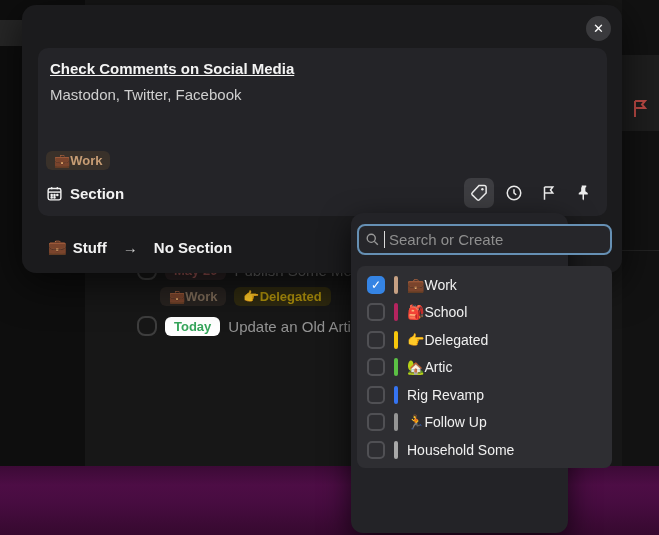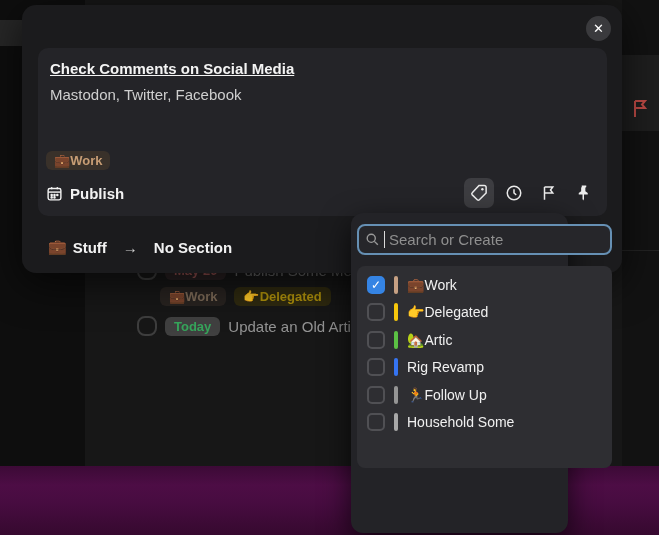--- a/index.html
+++ b/index.html
@@ -16,21 +16,21 @@
   .bg-main { left:85px; top:0; width:537px; height:466px; background:#171717; z-index:0; }
   .bg-right { left:622px; top:0; width:37px; height:466px; background:#121212; z-index:1; }
   .bg-right-band { left:622px; top:55px; width:37px; height:76px; background:#1e1e1e; z-index:1; }
   .bg-right-line { left:622px; top:250px; width:37px; height:1px; background:#232323; z-index:1; }
   .bg-flag { left:632px; top:99px; z-index:2; }
 
   .bg-row { z-index:2; display:flex; align-items:center; gap:8px; }
   .bg-check { width:20px; height:20px; border:2px solid #3e3e3e; border-radius:8px; background:transparent; }
   .bg-chip { padding:2px 9px; border-radius:6px; font-size:13px; font-weight:bold; }
   .chip-may { background:#292122; color:#94504f; }
-  .chip-today { background:#404040; color:#36a55b; }
+  .chip-today { background:#ffffff; color:#36a55b; }
   .chip-bgwork { background:#282320; color:#7e6b58; }
   .chip-bgdeleg { background:#2f2a10; color:#af910b; }
   .bg-title-dim { color:#636363; font-size:15px; white-space:nowrap; }
   .bg-title-lit { color:#949494; font-size:15px; white-space:nowrap; }
 
   .wallpaper {
     left:0; top:466px; width:659px; height:69px; z-index:3;
     background:linear-gradient(180deg,#3c0a36 0%,#4d0d45 28%,#470c40 55%,#36092f 100%);
   }
 
@@ -157,21 +157,21 @@
             <line x1="3" y1="10" x2="21" y2="10"></line>
             <line x1="8" y1="3" x2="8" y2="6"></line>
               <line x1="16" y1="3" x2="16" y2="6"></line>
             <circle cx="8" cy="14" r="0.8" fill="#f2f2f2"></circle>
               <circle cx="12" cy="14" r="0.8" fill="#f2f2f2"></circle>
             <circle cx="16" cy="14" r="0.8" fill="#f2f2f2"></circle>
               <circle cx="8" cy="17.5" r="0.8" fill="#f2f2f2"></circle>
             <circle cx="12" cy="17.5" r="0.8" fill="#f2f2f2"></circle>
           </svg>
         </span>
-        <span>Publish</span>
+        <span>Section</span>
       </div>
 
       <div class="icon-row">
         <button class="icon-btn active">
           <svg width="18" height="18" viewBox="0 0 24 24" fill="none" stroke="#ececec" stroke-width="2">
             <path d="M12 2 H19 a2.5 2.5 0 0 1 2.5 2.5 V12 L12.5 21 a2 2 0 0 1 -2.8 0 L3 14.5 a2 2 0 0 1 0 -2.8 Z"></path>
             <circle cx="16.5" cy="7" r="1.6" fill="#ececec" stroke="none"></circle>
           </svg>
         </button>
         <button class="icon-btn">
@@ -217,20 +217,25 @@
     <input class="search-input" type="text" placeholder="Search or Create" style="">
   </div>
 
   <div class="abs label-list">
   <div class="lp-row">
     <span class="lp-check checked">✓</span>
     <span class="lp-bar" style="background: rgb(199, 161, 132);"></span>
     <span class="lp-label">💼Work</span>
   </div>
 
+  <div class="lp-row">
+    <span class="lp-check"></span>
+    <span class="lp-bar" style="background: rgb(181, 36, 95);"></span>
+    <span class="lp-label">🎒School</span>
+  </div>
 
   <div class="lp-row">
     <span class="lp-check"></span>
     <span class="lp-bar" style="background: rgb(247, 199, 12);"></span>
     <span class="lp-label">👉Delegated</span>
   </div>
 
   <div class="lp-row">
     <span class="lp-check"></span>
     <span class="lp-bar" style="background: rgb(91, 192, 68);"></span>

